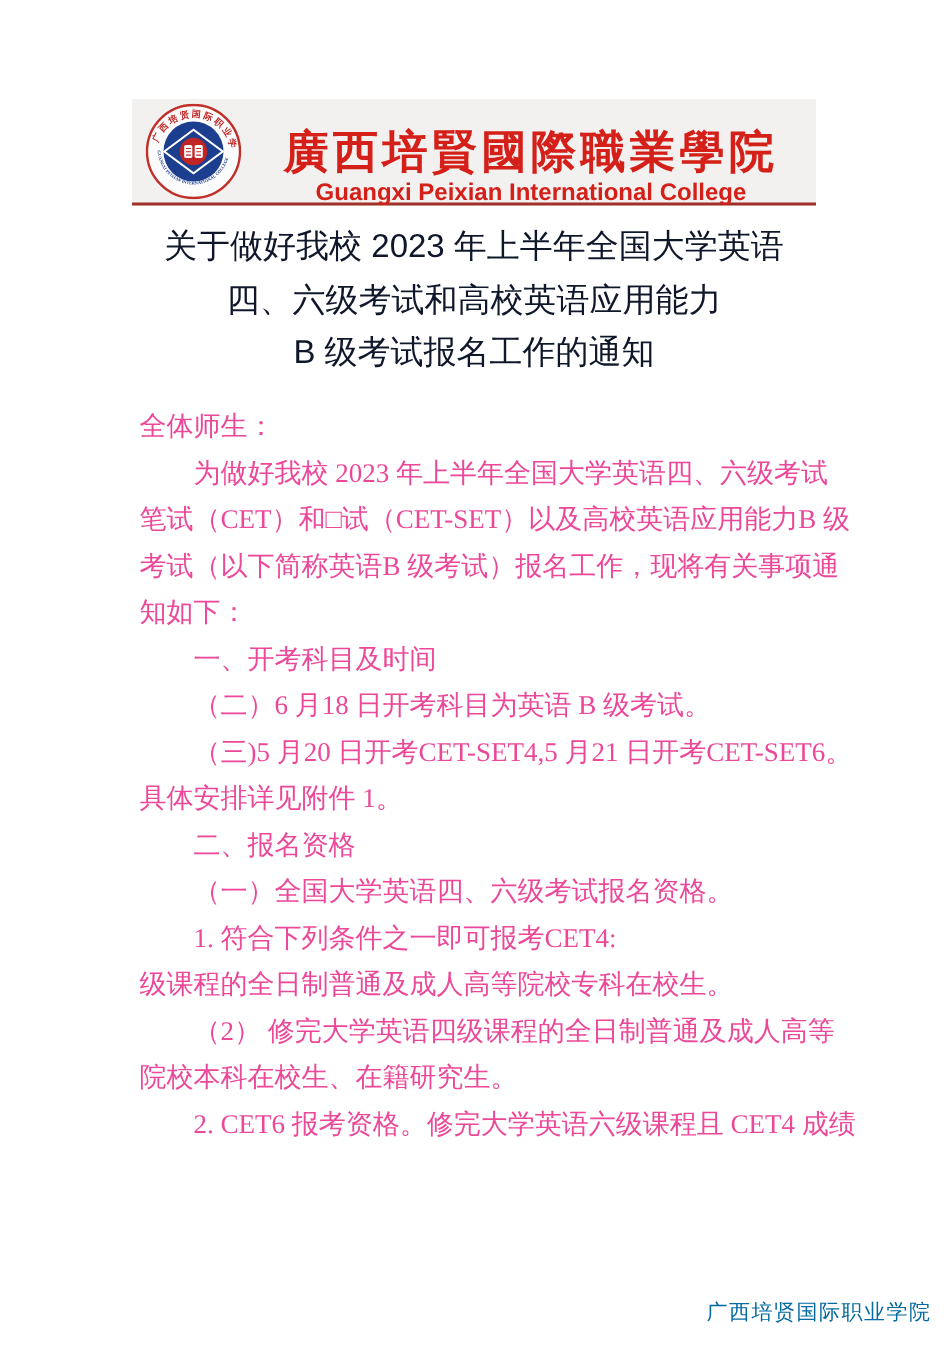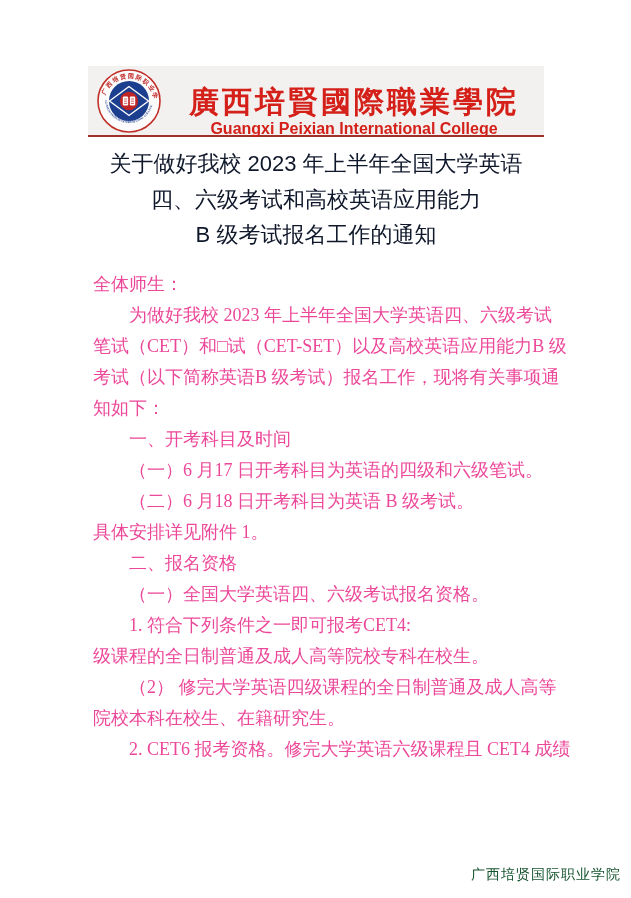--- a/index.html
+++ b/index.html
@@ -76,21 +76,21 @@
     font-family: "Liberation Serif", "DejaVu Serif", serif;
   }
   .body-line { white-space: nowrap; }
   .body-line.indent { text-indent: 2em; }
 
   
   .footer-text {
     position: absolute;
     right: 10px; top: 866px;
     font-size: 14px;
-    color: #14532d;
+    color: #0369a1;
     letter-spacing: 1px;
     font-family: "Liberation Sans", "DejaVu Sans", sans-serif;
     white-space: nowrap;
   }
 </style>
 </head>
 <body>
 
 <div class="page">
 
@@ -134,22 +134,22 @@
     <div class="title-line">B 级考试报名工作的通知</div>
   </div>
 
   <div class="body-block">
       <div class="body-line">全体师生：</div>
       <div class="body-line indent">为做好我校 2023 年上半年全国大学英语四、六级考试</div>
       <div class="body-line">笔试（CET）和□试（CET-SET）以及高校英语应用能力B 级</div>
       <div class="body-line">考试（以下简称英语B 级考试）报名工作，现将有关事项通</div>
       <div class="body-line">知如下：</div>
       <div class="body-line indent">一、开考科目及时间</div>
-      <div class="body-line indent">（一）6 月17 日开考科目为英语的四级和六级笔试。</div>
       <div class="body-line indent">（二）6 月18 日开考科目为英语 B 级考试。</div>
+      <div class="body-line indent">（三)5 月20 日开考CET-SET4,5 月21 日开考CET-SET6。</div>
       <div class="body-line">具体安排详见附件 1。</div>
       <div class="body-line indent">二、报名资格</div>
       <div class="body-line indent">（一）全国大学英语四、六级考试报名资格。</div>
       <div class="body-line indent">1. 符合下列条件之一即可报考CET4:</div>
       <div class="body-line">级课程的全日制普通及成人高等院校专科在校生。</div>
       <div class="body-line indent">（2） 修完大学英语四级课程的全日制普通及成人高等</div>
       <div class="body-line">院校本科在校生、在籍研究生。</div>
       <div class="body-line indent">2. CET6 报考资格。修完大学英语六级课程且 CET4 成绩</div>
     </div>
 

